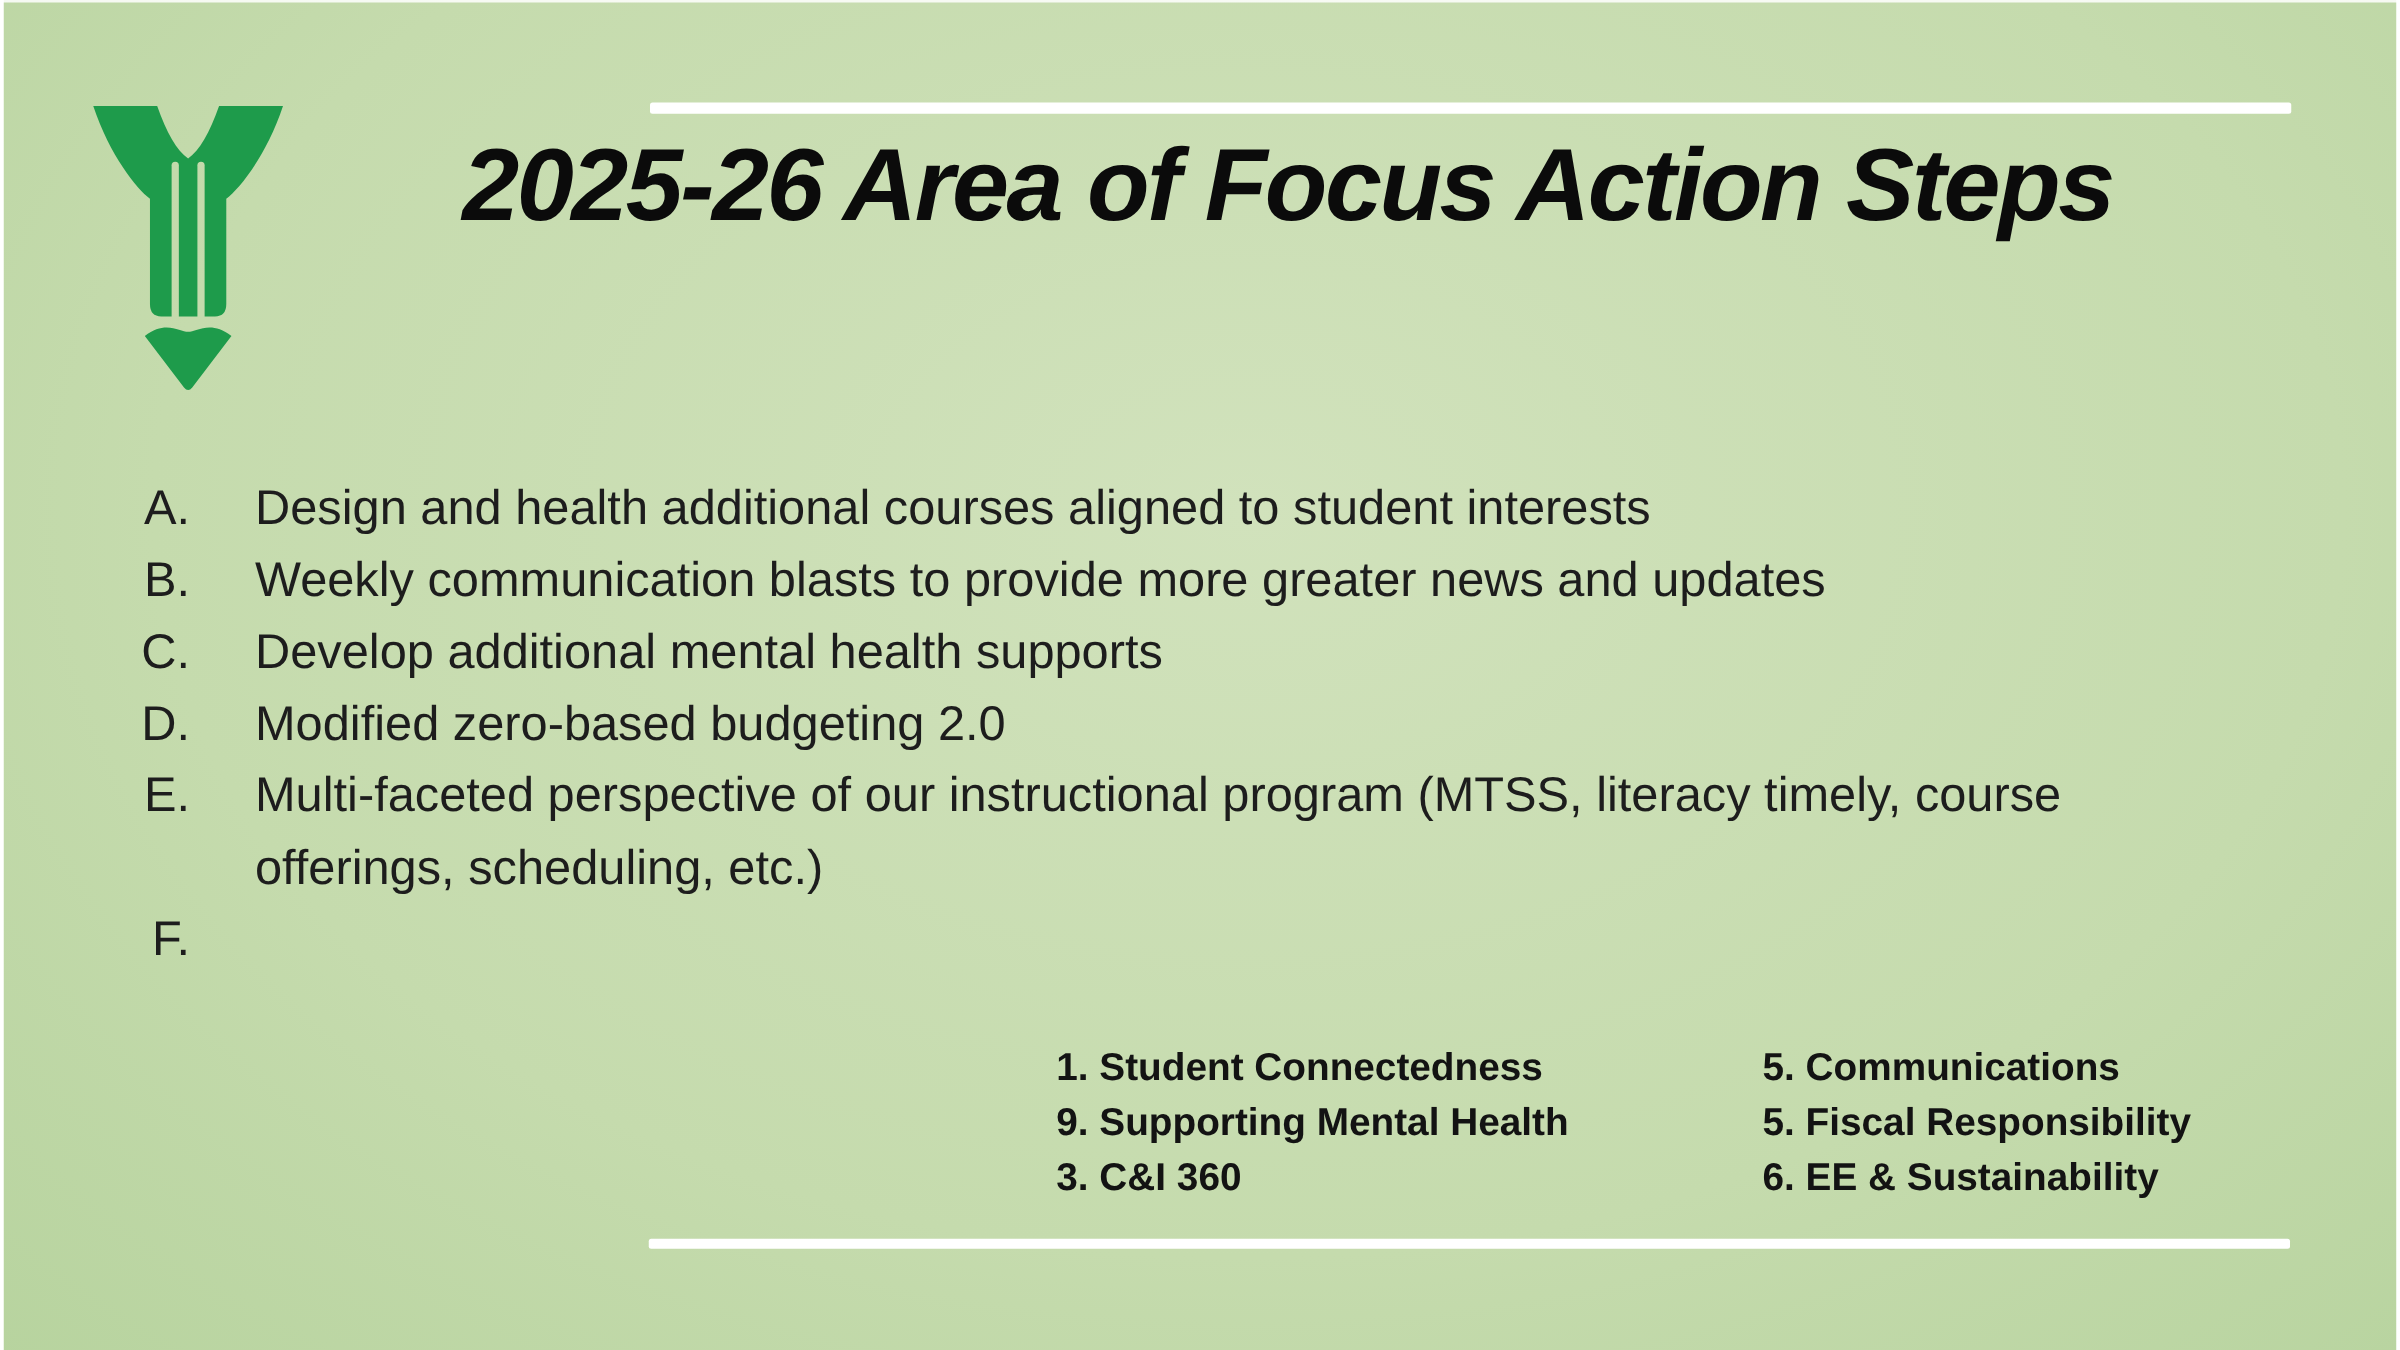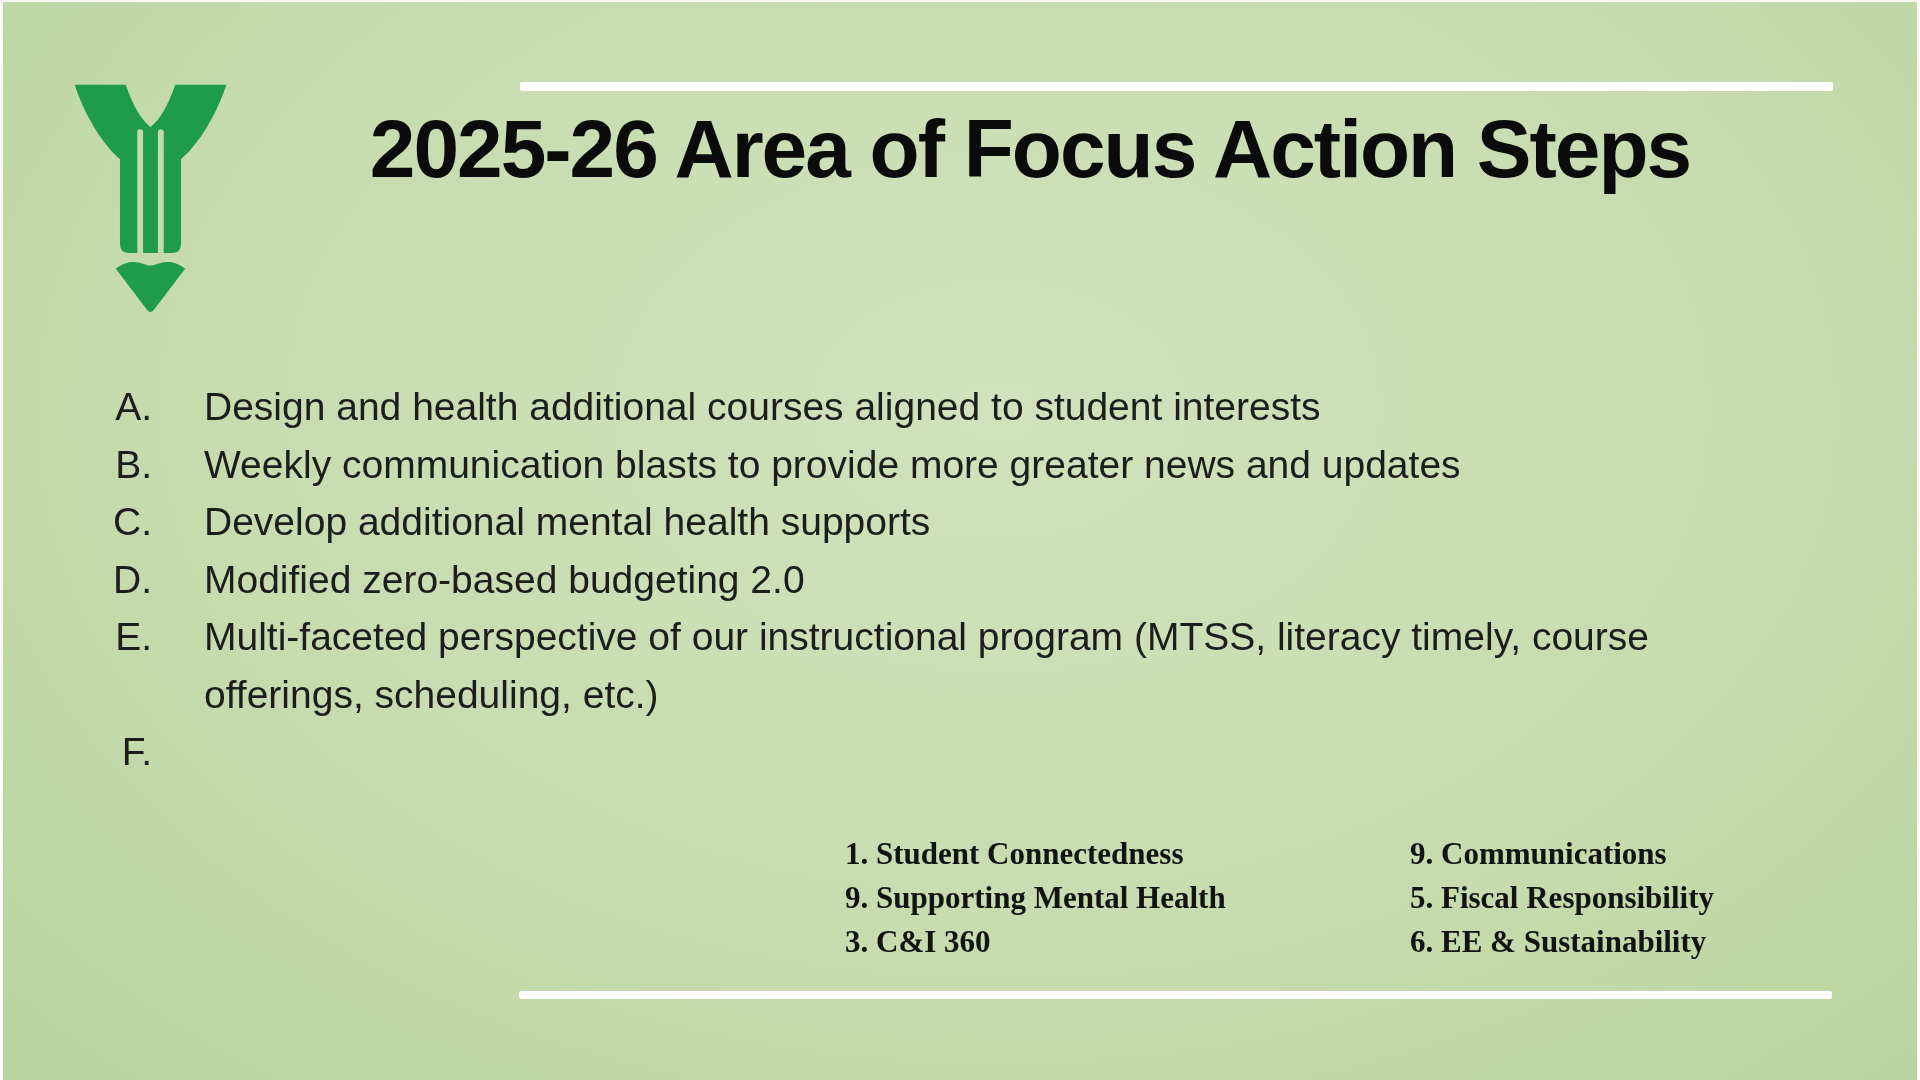--- a/index.html
+++ b/index.html
@@ -15,34 +15,34 @@
   .edge-left{left:0;top:0;width:3px;height:1080px;}
   .edge-right{right:0;top:0;width:3px;height:1080px;}
   .edge-top{left:0;top:0;width:1920px;height:2px;opacity:.85;}
   .logo{position:absolute;left:68px;top:80px;width:165px;height:234px;}
   .rule{position:absolute;background:#ffffff;border-radius:2px;}
   .rule-top{left:520px;top:82px;width:1313px;height:9px;}
   .rule-bottom{left:519px;top:991px;width:1313px;height:8px;}
   .title{
     position:absolute;left:300px;top:106px;width:1460px;margin:0;
     text-align:center;font-size:82px;font-weight:700;letter-spacing:-2px;
-    color:#0b0b0b;line-height:1.05;white-space:nowrap;
+    color:#0b0b0b;line-height:1.05;white-space:nowrap;font-style:italic;
   }
   .steps{
     position:absolute;left:108px;top:378px;width:1560px;
     font-size:39px;line-height:57.5px;color:#1d1d1d;
   }
   .step{display:flex;align-items:flex-start;}
   .step .mk{
     flex:0 0 44px;text-align:right;margin-right:52px;white-space:nowrap;
   }
   .step p{margin:0;max-width:1450px;}
   .focus{
     position:absolute;top:832px;font-size:31px;font-weight:700;
-    line-height:44px;color:#131313;white-space:nowrap;font-family:Liberation Serif, serif;
+    line-height:44px;color:#131313;white-space:nowrap;
   }
   .focus-left{left:845px;}
   .focus-right{left:1410px;}
 </style>
 </head>
 <body>
 
 <div class="slide">
 
   <div class="edge edge-top"></div>
@@ -97,20 +97,20 @@
     </div>
   </div>
 
   <div class="focus focus-left">
     <div>1. Student Connectedness</div>
     <div>9. Supporting Mental Health</div>
     <div>3. C&amp;I 360</div>
   </div>
 
   <div class="focus focus-right">
-    <div>9. Communications</div>
+    <div>5. Communications</div>
     <div>5. Fiscal Responsibility</div>
     <div>6. EE &amp; Sustainability</div>
   </div>
 
   <div class="rule rule-bottom"></div>
 
 </div>
 
 </body></html>

